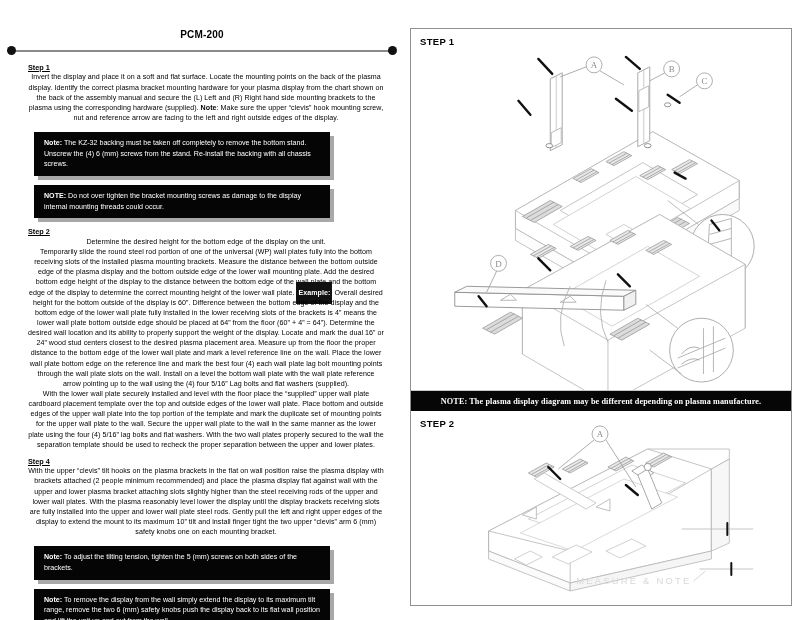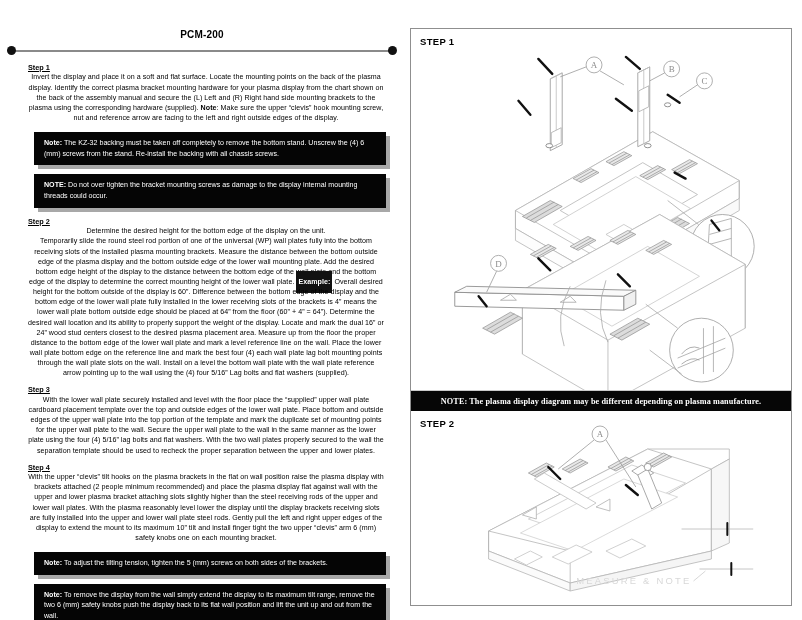--- a/index.html
+++ b/index.html
@@ -27,21 +27,21 @@
              margin-top:7px;margin-bottom:0px;line-height:1.3;}
   .step-head.first{margin-top:0;}
   .para{font-size:7.1px;line-height:1.43;text-align:center;margin:0;
         letter-spacing:.05px;}
   .para b{font-weight:bold;}
   .para u{text-decoration:underline;}
   .hl{background:#111;color:#fff;font-weight:bold;padding:7px 2px;}
 
   
   .note{position:relative;background:#050505;color:#fff;
-        margin:9px 0 9px 6px;padding:6px 9px 6px 10px;width:352px;
+        margin:9px 0 9px 6px;padding:6px 9px 6px 10px;width:296px;
         box-sizing:border-box;font-size:7.1px;line-height:1.5;
         box-shadow:4px 4px 0 #a8a8a8;}
   .note b{font-weight:bold;}
 
   
   .right{position:absolute;left:410px;top:28px;width:382px;height:578px;
          border:1px solid #8f8f8f;background:#fff;box-sizing:border-box;}
   .panel{position:relative;box-sizing:border-box;}
   .panel-label{position:absolute;left:9px;top:7px;font-size:9.5px;
                font-weight:bold;letter-spacing:.3px;z-index:6;}
@@ -75,21 +75,20 @@
       <p class="para"><span>Invert the display and place it on a soft and flat surface. Locate the mounting points on the back of the plasma display. Identify the correct plasma bracket mounting hardware for your plasma display from the chart shown on the back of the assembly manual and secure the (L) Left and (R) Right hand side mounting brackets to the plasma using the corresponding hardware (supplied). </span><b>Note</b><span>: Make sure the upper “clevis” hook mounting screw, nut and reference arrow are facing to the left and right outside edges of the display.</span></p>
 
       <div class="note"><b>Note:</b><span> The KZ-32 backing must be taken off completely to remove the bottom stand. Unscrew the (4) 6 (mm) screws from the stand. Re-install the backing with all chassis screws.</span></div>
 
       <div class="note"><b>NOTE:</b><span> Do not over tighten the bracket mounting screws as damage to the display internal mounting threads could occur.</span></div>
 
       <div class="step-head">Step 2</div>
       <p class="para">Determine the desired height for the bottom edge of the display on the unit.</p>
       <p class="para"><span>Temporarily slide the round steel rod portion of one of the universal (WP) wall plates fully into the bottom receiving slots of the installed plasma mounting brackets. Measure the distance between the bottom outside edge of the plasma display and the bottom outside edge of the lower wall mounting plate.  Add the desired bottom edge height of the display to the distance between the bottom edge of the wall plate and the bottom edge of the display to determine the correct mounting height of the lower wall plate. </span><span class="hl">Example:</span><span> Overall desired height for the bottom outside of the display is 60”. Difference between the bottom edge of the display and the bottom edge of the lower wall plate fully installed in the lower receiving slots of the brackets is 4” means the lower wall plate bottom outside edge should be placed at 64” from the floor (60” + 4” = 64”). Determine the desired wall location and its ability to properly support the weight of the display. Locate and mark the dual 16” or 24” wood stud centers closest to the desired plasma placement area.  Measure up from the floor the proper distance to the bottom edge of the lower wall plate and mark a level reference line on the wall. Place the lower wall plate bottom edge on the reference line and mark the best four (4) each wall plate lag bolt mounting points through the wall plate slots on the wall.  Install on a level the bottom wall plate with the wall plate reference arrow pointing up to the wall using the (4) four 5/16” Lag bolts and flat washers (supplied).</span></p>
 
-      <div class="step-head">Step 3</div>
       <p class="para">With the lower wall plate securely installed and level with the floor place the “supplied” upper wall plate cardboard placement template over the top and outside edges of the lower wall plate. Place bottom and outside edges of the upper wall plate into the top portion of the template and mark the duplicate set of mounting points for the upper wall plate to the wall. Secure the upper wall plate to the wall in the same manner as the lower plate using the four (4) 5/16” lag bolts and flat washers. With the two wall plates properly secured to the wall the separation template should be used to recheck the proper separation between the upper and lower plates.</p>
 
       <div class="step-head">Step 4</div>
       <p class="para">With the upper “clevis” tilt hooks on the plasma brackets in the flat on wall position raise the plasma display with brackets attached (2 people minimum recommended) and place the plasma display flat against wall with the upper and lower plasma bracket attaching slots slightly higher than the steel receiving rods of the upper and lower wall plates. With the plasma reasonably level lower the display until the display brackets receiving slots are fully installed into the upper and lower wall plate steel rods.  Gently pull the left and right upper edges of the display to extend the mount to its maximum 10” tilt and install finger tight the two upper “clevis” arm 6 (mm) safety knobs one on each mounting bracket.</p>
 
       <div class="note"><b>Note:</b><span> To adjust the tilting tension, tighten the 5 (mm) screws on both sides of the brackets.</span></div>
 
       <div class="note"><b>Note:</b><span> To remove the display from the wall simply extend the display to its maximum tilt range, remove the two 6 (mm) safety knobs push the display back to its flat wall position and lift the unit up and out from the wall.</span></div>
 
     </div>

